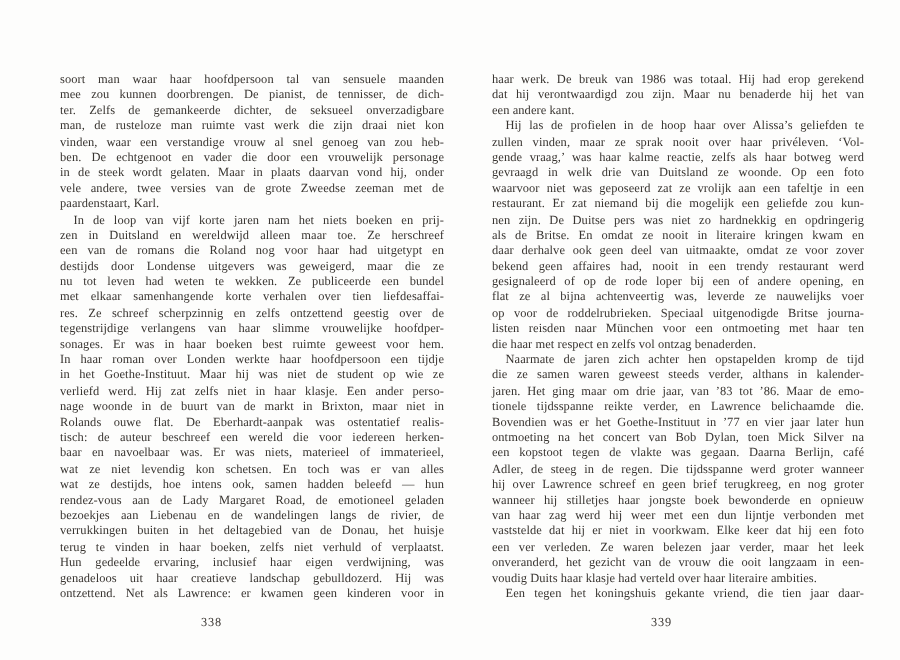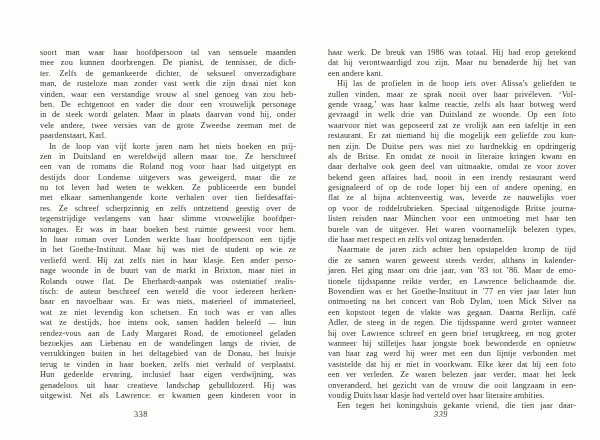--- a/index.html
+++ b/index.html
@@ -36,32 +36,32 @@
   .ln.pend  { text-align-last: left; }
   .ln.pfirst { text-indent: 9px; }
   .pagenum {
     position: absolute;
     top: 392px;
     font-size: 8.2px;
     letter-spacing: 0.6px;
     transform: translateX(-50%);
   }
   .pagenum-left  { left: 141px; }
-  .pagenum-right { left: 441px; font-style: italic; }
+  .pagenum-right { left: 441px; }
 </style>
 </head>
 <body>
 
 <div class="spread">
 
   <div class="page page-left">
     <div class="ln">soort man waar haar hoofdpersoon tal van sensuele maanden</div>
     <div class="ln">mee zou kunnen doorbrengen. De pianist, de tennisser, de dich-</div>
     <div class="ln">ter. Zelfs de gemankeerde dichter, de seksueel onverzadigbare</div>
-    <div class="ln">man, de rusteloze man zonder vast werk die zijn draai niet kon</div>
+    <div class="ln">man, de rusteloze man ruimte vast werk die zijn draai niet kon</div>
     <div class="ln">vinden, waar een verstandige vrouw al snel genoeg van zou heb-</div>
     <div class="ln">ben. De echtgenoot en vader die door een vrouwelijk personage</div>
     <div class="ln">in de steek wordt gelaten. Maar in plaats daarvan vond hij, onder</div>
     <div class="ln">vele andere, twee versies van de grote Zweedse zeeman met de</div>
     <div class="ln pend">paardenstaart, Karl.</div>
     <div class="ln pfirst">In de loop van vijf korte jaren nam het niets boeken en prij-</div>
     <div class="ln">zen in Duitsland en wereldwijd alleen maar toe. Ze herschreef</div>
     <div class="ln">een van de romans die Roland nog voor haar had uitgetypt en</div>
     <div class="ln">destijds door Londense uitgevers was geweigerd, maar die ze</div>
     <div class="ln">nu tot leven had weten te wekken. Ze publiceerde een bundel</div>
@@ -77,42 +77,41 @@
     <div class="ln">tisch: de auteur beschreef een wereld die voor iedereen herken-</div>
     <div class="ln">baar en navoelbaar was. Er was niets, materieel of immaterieel,</div>
     <div class="ln">wat ze niet levendig kon schetsen. En toch was er van alles</div>
     <div class="ln">wat ze destijds, hoe intens ook, samen hadden beleefd — hun</div>
     <div class="ln">rendez-vous aan de Lady Margaret Road, de emotioneel geladen</div>
     <div class="ln">bezoekjes aan Liebenau en de wandelingen langs de rivier, de</div>
     <div class="ln">verrukkingen buiten in het deltagebied van de Donau, het huisje</div>
     <div class="ln">terug te vinden in haar boeken, zelfs niet verhuld of verplaatst.</div>
     <div class="ln">Hun gedeelde ervaring, inclusief haar eigen verdwijning, was</div>
     <div class="ln">genadeloos uit haar creatieve landschap gebulldozerd. Hij was</div>
-    <div class="ln">uitgewist. Net als Lawrence: er kwamen geen kinderen voor in</div>
+    <div class="ln">ontzettend. Net als Lawrence: er kwamen geen kinderen voor in</div>
   </div>
 
   <div class="page page-right">
     <div class="ln">haar werk. De breuk van 1986 was totaal. Hij had erop gerekend</div>
     <div class="ln">dat hij verontwaardigd zou zijn. Maar nu benaderde hij het van</div>
     <div class="ln pend">een andere kant.</div>
-    <div class="ln pfirst">Hij las de profielen in de hoop iets over Alissa’s geliefden te</div>
+    <div class="ln pfirst">Hij las de profielen in de hoop haar over Alissa’s geliefden te</div>
     <div class="ln">zullen vinden, maar ze sprak nooit over haar privéleven. ‘Vol-</div>
     <div class="ln">gende vraag,’ was haar kalme reactie, zelfs als haar botweg werd</div>
     <div class="ln">gevraagd in welk drie van Duitsland ze woonde. Op een foto</div>
     <div class="ln">waarvoor niet was geposeerd zat ze vrolijk aan een tafeltje in een</div>
     <div class="ln">restaurant. Er zat niemand bij die mogelijk een geliefde zou kun-</div>
     <div class="ln">nen zijn. De Duitse pers was niet zo hardnekkig en opdringerig</div>
     <div class="ln">als de Britse. En omdat ze nooit in literaire kringen kwam en</div>
     <div class="ln">daar derhalve ook geen deel van uitmaakte, omdat ze voor zover</div>
     <div class="ln">bekend geen affaires had, nooit in een trendy restaurant werd</div>
     <div class="ln">gesignaleerd of op de rode loper bij een of andere opening, en</div>
     <div class="ln">flat ze al bijna achtenveertig was, leverde ze nauwelijks voer</div>
     <div class="ln">op voor de roddelrubrieken. Speciaal uitgenodigde Britse journa-</div>
     <div class="ln">listen reisden naar München voor een ontmoeting met haar ten</div>
-    <div class="ln">burele van de uitgever. Het waren voornamelijk belezen types,</div>
     <div class="ln pend">die haar met respect en zelfs vol ontzag benaderden.</div>
     <div class="ln pfirst">Naarmate de jaren zich achter hen opstapelden kromp de tijd</div>
     <div class="ln">die ze samen waren geweest steeds verder, althans in kalender-</div>
     <div class="ln">jaren. Het ging maar om drie jaar, van ’83 tot ’86. Maar de emo-</div>
     <div class="ln">tionele tijdsspanne reikte verder, en Lawrence belichaamde die.</div>
     <div class="ln">Bovendien was er het Goethe-Instituut in ’77 en vier jaar later hun</div>
     <div class="ln">ontmoeting na het concert van Bob Dylan, toen Mick Silver na</div>
     <div class="ln">een kopstoot tegen de vlakte was gegaan. Daarna Berlijn, café</div>
     <div class="ln">Adler, de steeg in de regen. Die tijdsspanne werd groter wanneer</div>
     <div class="ln">hij over Lawrence schreef en geen brief terugkreeg, en nog groter</div>

